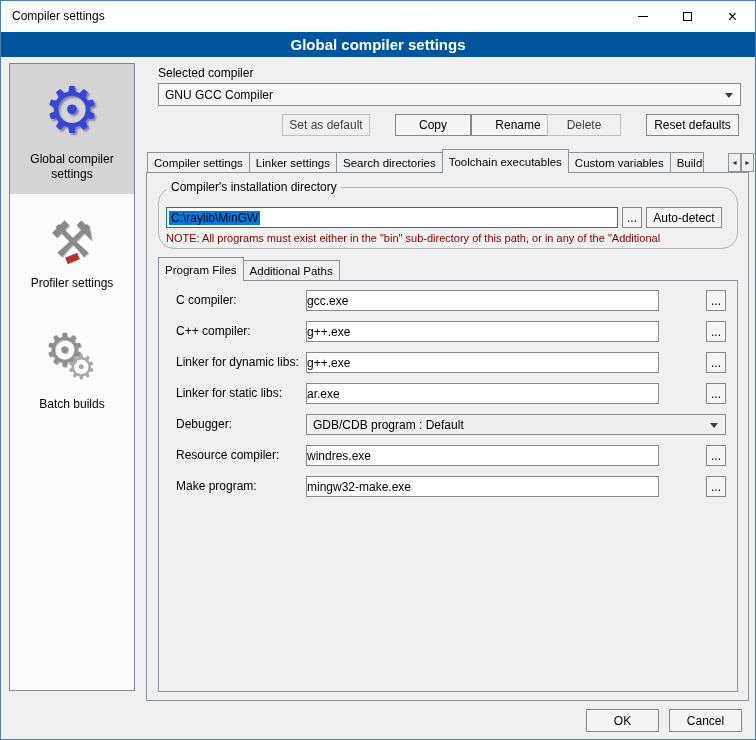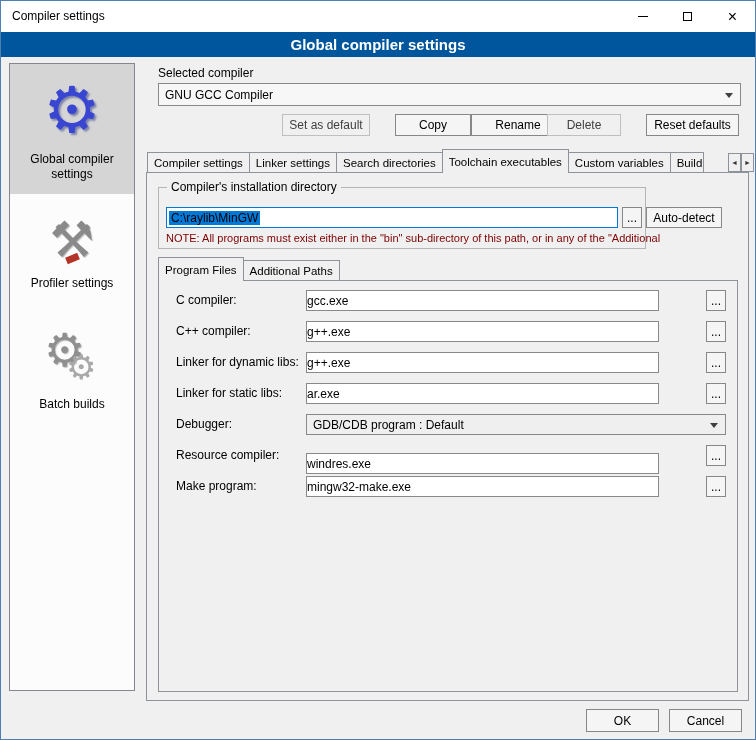--- a/index.html
+++ b/index.html
@@ -148,21 +148,21 @@
   </div>
   <div class="tab-scroll" style="left:727px; top:152px;">
     <span>◄</span>
   </div>
   <div class="tab-scroll" style="left:740px; top:152px;">
     <span>►</span>
   </div>
 
   <div class="panel" style="left:145px; top:171px; width:603px; height:529px;"></div>
 
-  <div class="groupbox" style="left:157px; top:186px; width:488px; height:62px;">
+  <div class="groupbox" style="left:157px; top:186px; width:580px; height:62px;border-radius:16px;">
     <span class="legend">Compiler's installation directory</span>
   </div>
   <div class="path-input" style="left:165px; top:206px; width:452px; height:21px;">
     <span class="selection">C:\raylib\MinGW</span>
   </div>
   <div class="btn" style="left:621px; top:206px; width:20px; height:21px; z-index:3;">
     <span>...</span>
   </div>
   <div class="btn" style="left:645px; top:206px; width:76px; height:21px; z-index:3;">
     <span>Auto-detect</span>
@@ -207,21 +207,21 @@
     <span>...</span>
   </div>
 
   <span class="flabel" style="top:416px;">Debugger:</span>
   <div class="combo fcombo" style="top:413px;">
     <span>GDB/CDB program : Default</span>
     <i class="combo-arrow"></i>
   </div>
 
   <span class="flabel" style="top:447px;">Resource compiler:</span>
-  <div class="finput" style="top:444px;margin-top:8px;">
+  <div class="finput" style="top:444px;">
     <span>windres.exe</span>
   </div>
   <div class="btn fbrowse" style="top:444px;">
     <span>...</span>
   </div>
 
   <span class="flabel" style="top:478px;">Make program:</span>
   <div class="finput" style="top:475px;">
     <span>mingw32-make.exe</span>
   </div>

